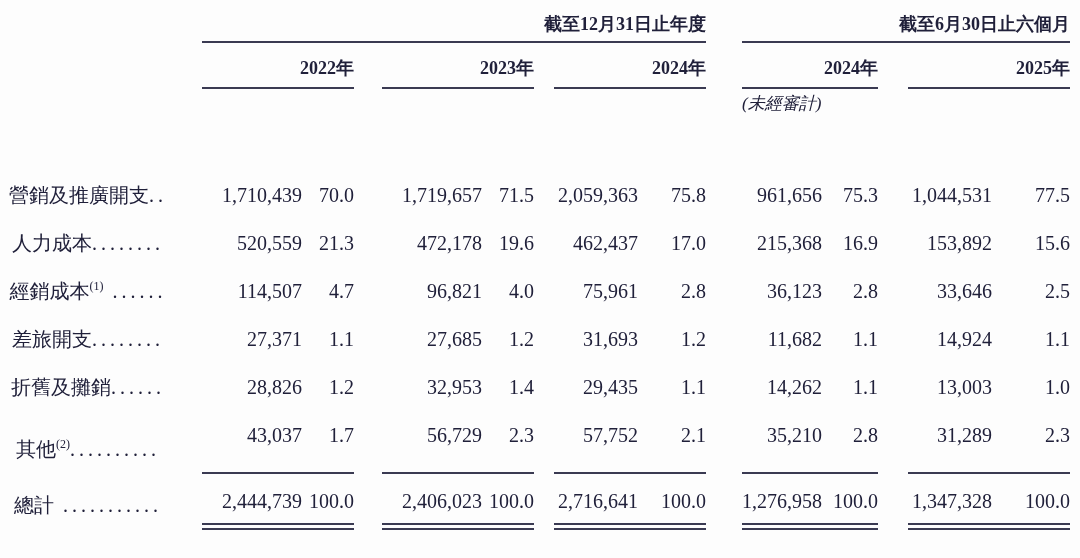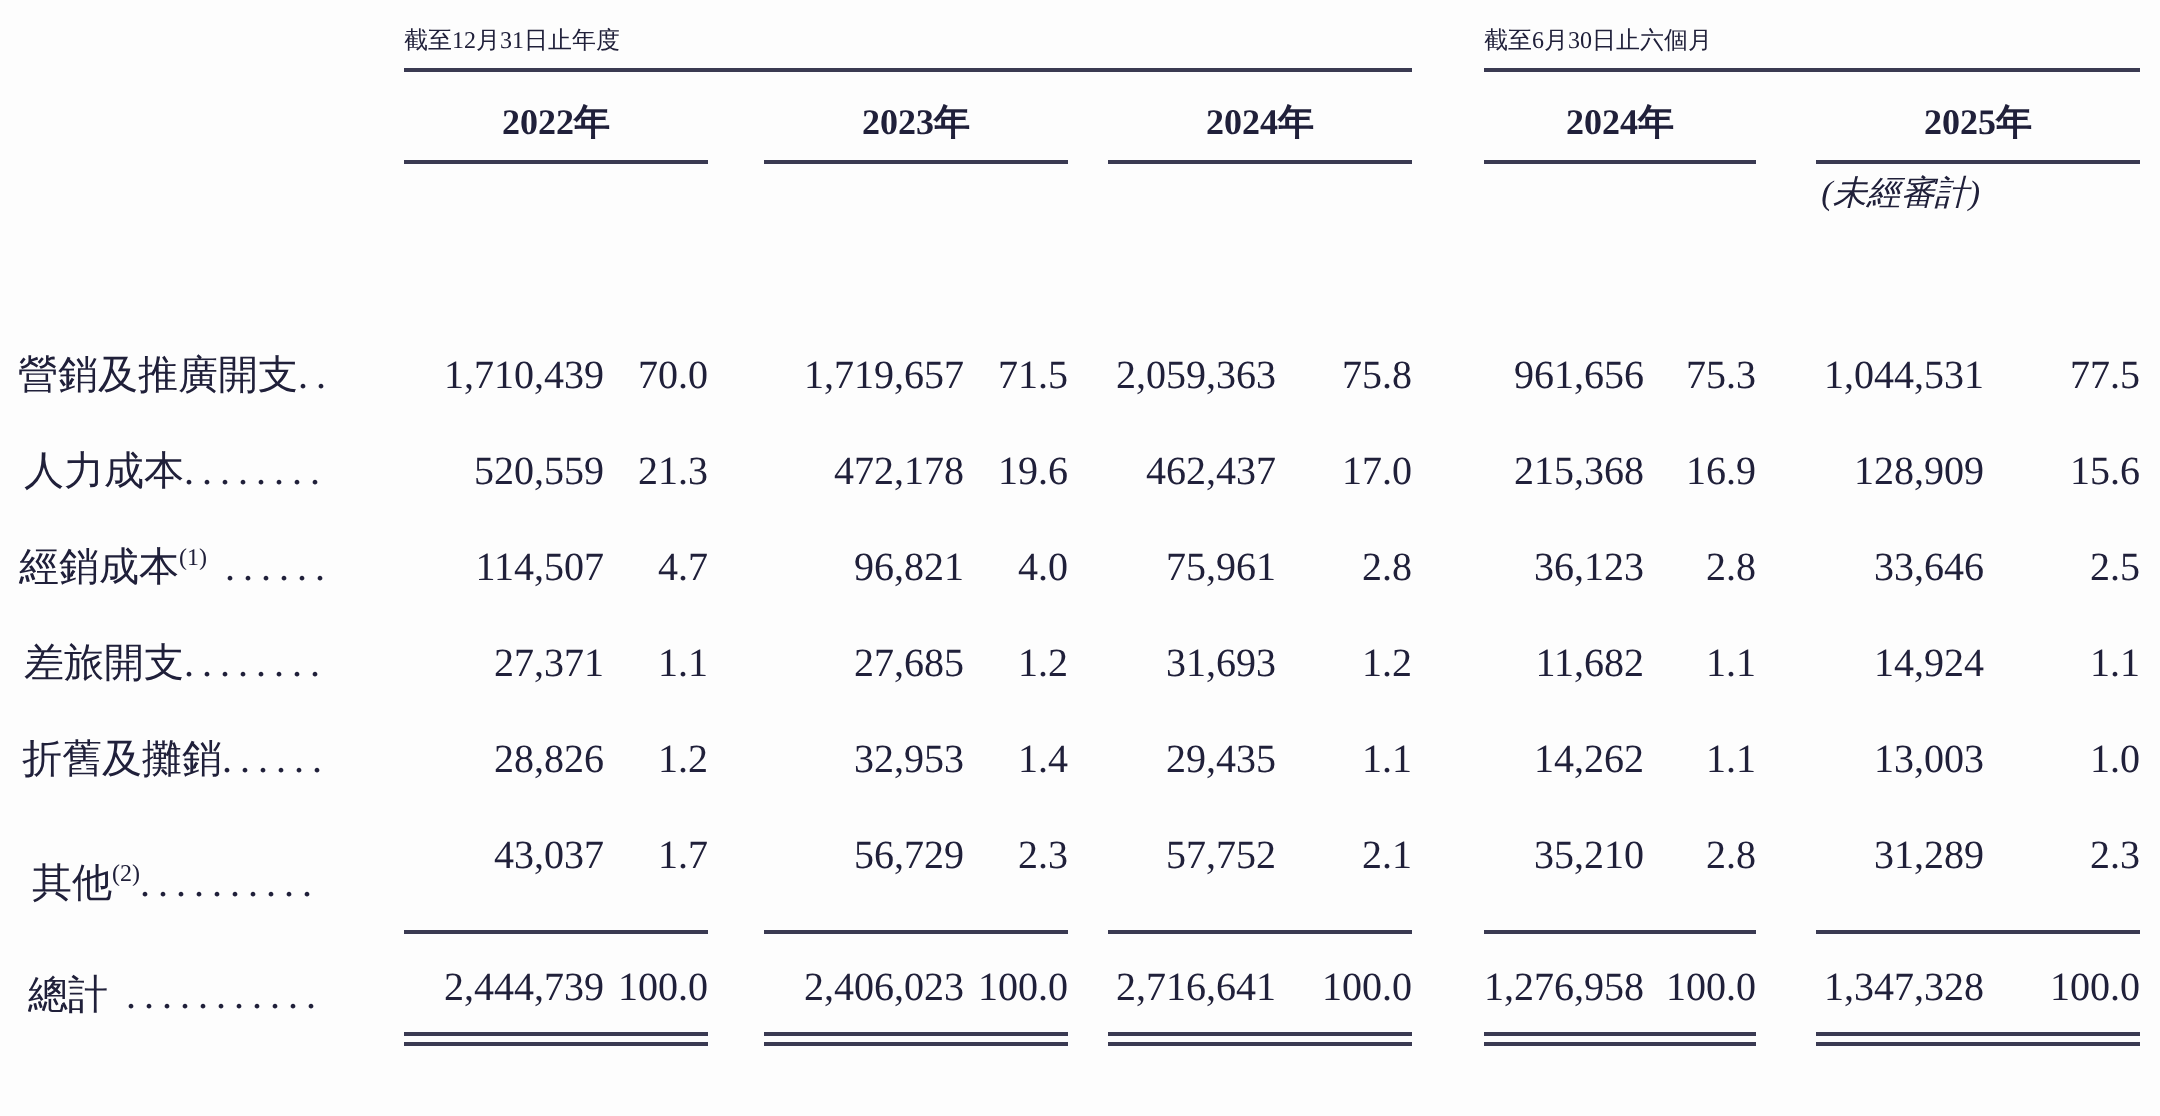--- a/index.html
+++ b/index.html
@@ -29,44 +29,44 @@
     white-space: nowrap;
     text-align: center;
   }
   .num, .pct {
     text-align: right;
     font-size: 20px;
     white-space: nowrap;
   }
   .pct { padding-right: 4px; }
   .group {
-    font-size: 12px;
-    font-weight: normal;
-    text-align: left;
+    font-size: 18px;
+    font-weight: bold;
+    text-align: right;
     white-space: nowrap;
     border-bottom: 2.5px solid #3a3a52;
     padding: 8px 0 5px 0;
   }
   .year {
     font-size: 18px;
     font-weight: bold;
-    text-align: center;
+    text-align: right;
     border-bottom: 2px solid #3a3a52;
     padding: 13px 0 7px 0;
   }
   .colhead-row td {
     font-style: italic;
     font-size: 17px;
     padding-top: 9px;
     line-height: 20px;
   }
   .note-row td.note {
     font-style: italic;
     font-size: 17px;
-    text-align: right;
+    text-align: left;
     padding: 2px 80px 0 0;
     height: 24px;
     white-space: nowrap;
   }
   .spacer-row td { height: 56px; }
   .data-row td {
     padding: 11px 0;
     line-height: 26px;
   }
   tr.uline td.num, tr.uline td.pct {
@@ -170,21 +170,21 @@
     <td class="gap"></td>
     <td class="num">472,178</td>
     <td class="pct">19.6</td>
     <td class="gap"></td>
     <td class="num">462,437</td>
     <td class="pct">17.0</td>
     <td class="gap"></td>
     <td class="num">215,368</td>
     <td class="pct">16.9</td>
     <td class="gap"></td>
-    <td class="num">128,909</td>
+    <td class="num">153,892</td>
     <td class="pct">15.6</td>
   </tr>
 
   <tr class="data-row">
     <td class="label"><span>經銷成本</span><sup class="fnref">(1)</sup><span class="dots"> ......</span></td>
     <td class="gap"></td>
     <td class="num">114,507</td>
     <td class="pct">4.7</td>
     <td class="gap"></td>
     <td class="num">96,821</td>

